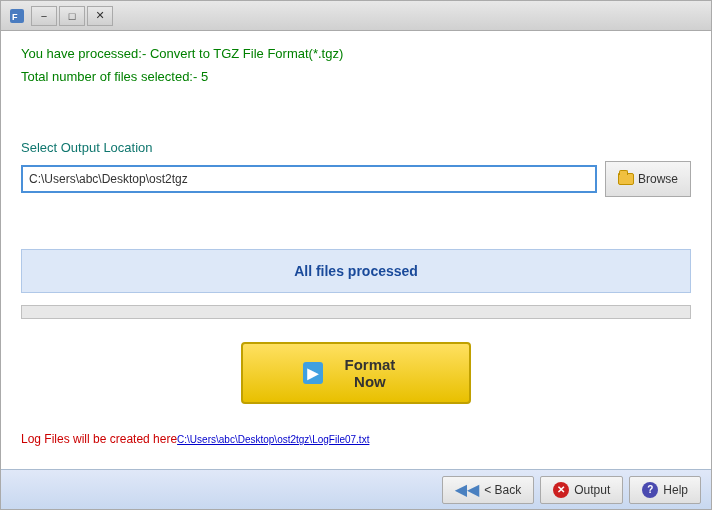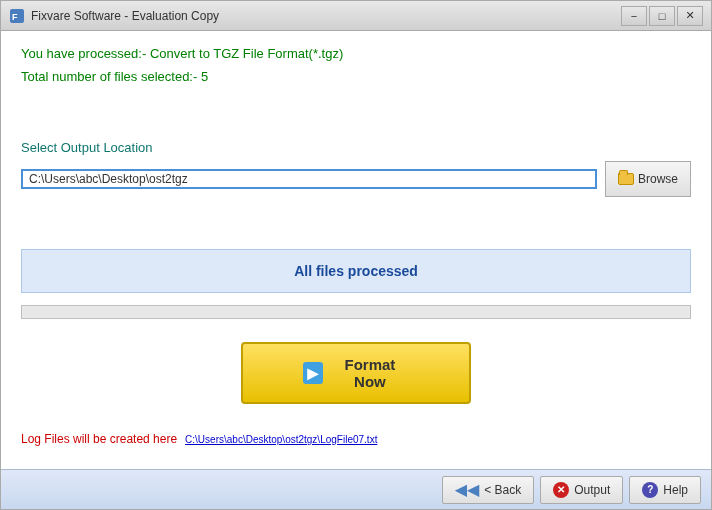--- a/index.html
+++ b/index.html
@@ -90,21 +90,21 @@
     }
 
     .output-row {
       display: flex;
       gap: 8px;
       align-items: center;
     }
 
     .output-input {
       flex: 1;
-      height: 20px;
+      height: 28px;
       border: 2px solid #4a90d9;
       padding: 2px 6px;
       font-size: 12px;
       color: #333;
       outline: none;
       background: white;
     }
 
     .browse-btn {
       height: 36px;
@@ -190,21 +190,20 @@
       height: 22px;
       background: #40a0e0;
       border-radius: 3px;
       color: white;
       font-size: 14px;
     }
 
     .log-section {
       display: flex;
       align-items: center;
-      gap: 8px;
       margin-top: auto;
       padding-bottom: 8px;
     }
 
     .log-label {
       color: #cc0000;
       font-size: 12px;
     }
 
     .log-link {
@@ -276,21 +275,20 @@
 
 <div class="window">
 
   <div class="title-bar">
     <div class="title-bar-icon">
       <svg width="16" height="16" viewBox="0 0 16 16">
         <rect x="1" y="1" width="14" height="14" rx="2" fill="#4a7cc0"></rect>
         <text x="3" y="12" font-size="9" fill="white" font-weight="bold">F</text>
       </svg>
     </div>
-    <span class="title-bar-text">Fixvare Software - Evaluation Copy</span>
     <div class="title-bar-controls">
       <button class="title-btn">−</button>
       <button class="title-btn">□</button>
       <button class="title-btn close">✕</button>
     </div>
   </div>
 
   <div class="content-area">
 
     <div class="info-line">You have processed:- Convert to TGZ File Format(*.tgz)</div>

